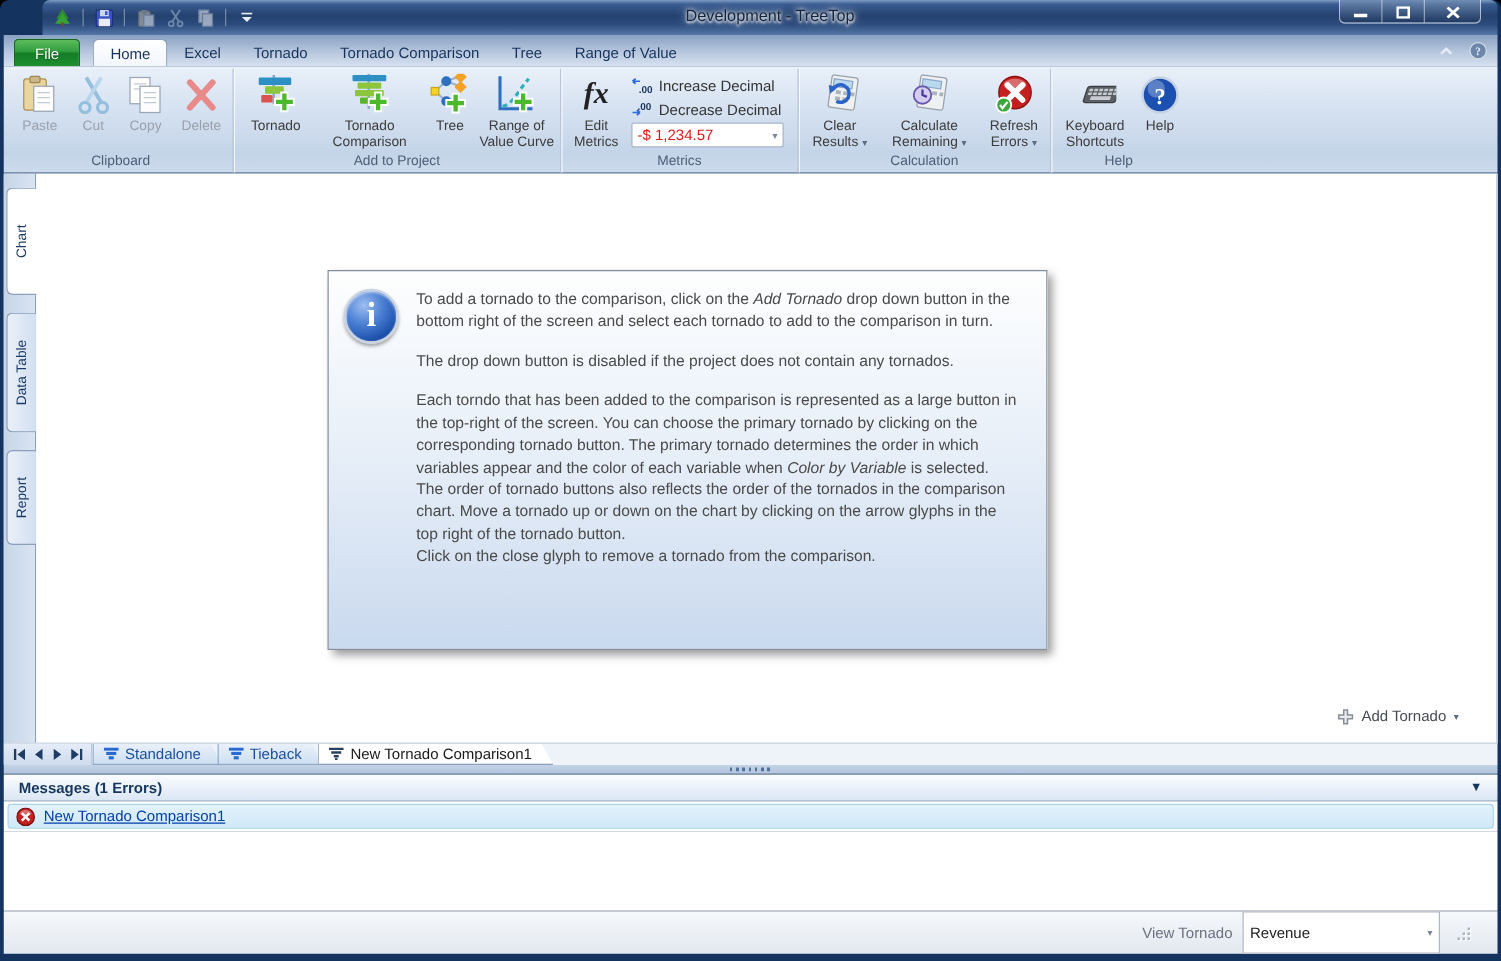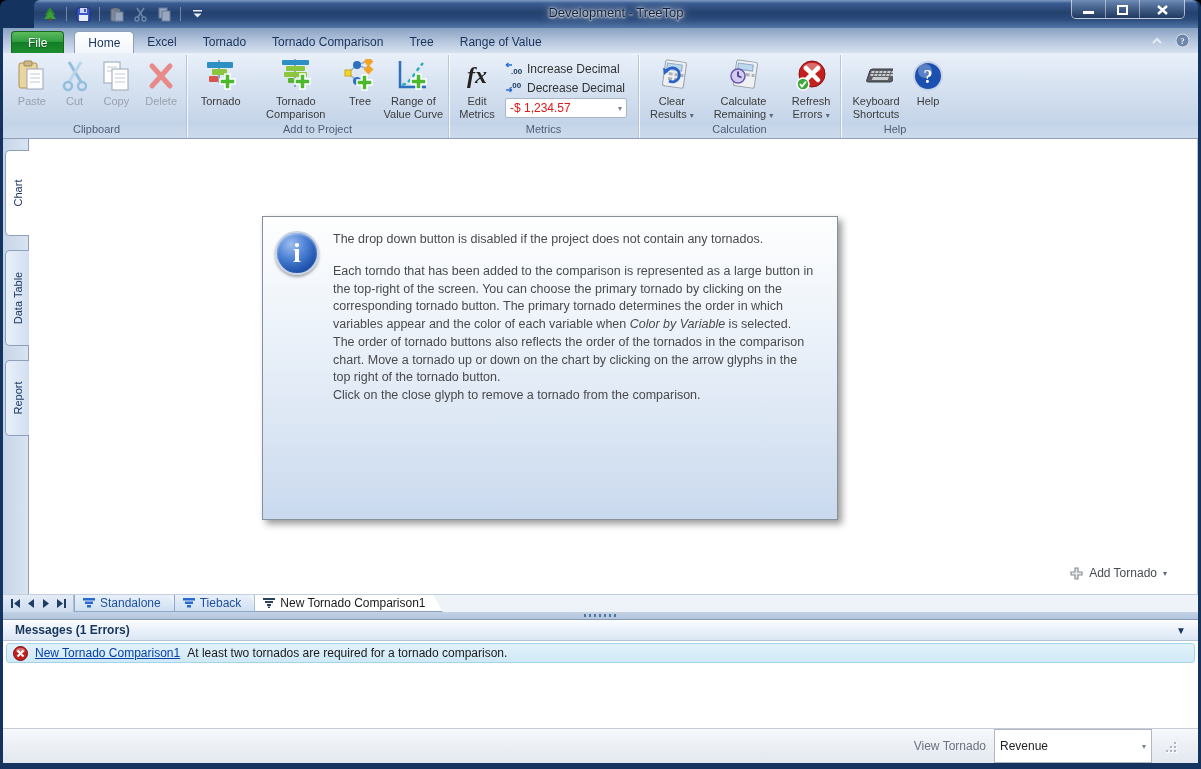--- a/index.html
+++ b/index.html
@@ -462,20 +462,21 @@
         <span>Data Table</span>
       </div>
       <div class="side-tab" style="height:76px">
         <span>Report</span>
       </div>
     </div>
 
     <div class="canvas">
       <div class="dialog">
         <div class="info-icon">i</div>
+        <p><span>To add a tornado to the comparison, click on the </span><em>Add Tornado</em><span> drop down button in the bottom right of the screen and select each tornado to add to the comparison in turn.</span></p>
         <p><span>The drop down button is disabled if the project does not contain any tornados.</span></p>
         <p><span>Each torndo that has been added to the comparison is represented as a large button in the top-right of the screen. You can choose the primary tornado by clicking on the corresponding tornado button. The primary tornado determines the order in which variables appear and the color of each variable when </span><em>Color by Variable</em><span> is selected.
 The order of tornado buttons also reflects the order of the tornados in the comparison chart. Move a tornado up or down on the chart by clicking on the arrow glyphs in the top right of the tornado button.
 Click on the close glyph to remove a tornado from the comparison.</span></p>
       </div>
 
       <div class="add-tornado">
         <span>
           <svg width="13" height="13">
               <path d="M5,1 h3 v4 h4 v3 h-4 v4 h-3 v-4 h-4 v-3 h4 z" fill="#e8eaec" stroke="#888e96" stroke-width="1.2"></path>
@@ -556,21 +557,20 @@
   <div class="msg-body">
     <div class="error-row">
       <span>
         <svg width="15" height="15">
             <circle cx="7.5" cy="7.5" r="7" fill="#c42020" stroke="#7a0e0e"></circle>
             <ellipse cx="7.5" cy="4.5" rx="4.5" ry="2.5" fill="rgba(255,255,255,.35)"></ellipse>
             <path d="M4.5,4.5 L10.5,10.5 M10.5,4.5 L4.5,10.5" stroke="#fff" stroke-width="2"></path>
           </svg>
       </span>
       <a href="#">New Tornado Comparison1</a>
-      <span>At least two tornados are required for a tornado comparison.</span>
     </div>
   </div>
   <div class="filler"></div>
 
   <div class="statusbar">
     <span class="sb-label">View Tornado</span>
     <div class="sb-combo">
       <span>Revenue</span>
       <span class="arr">▾</span>
     </div>

